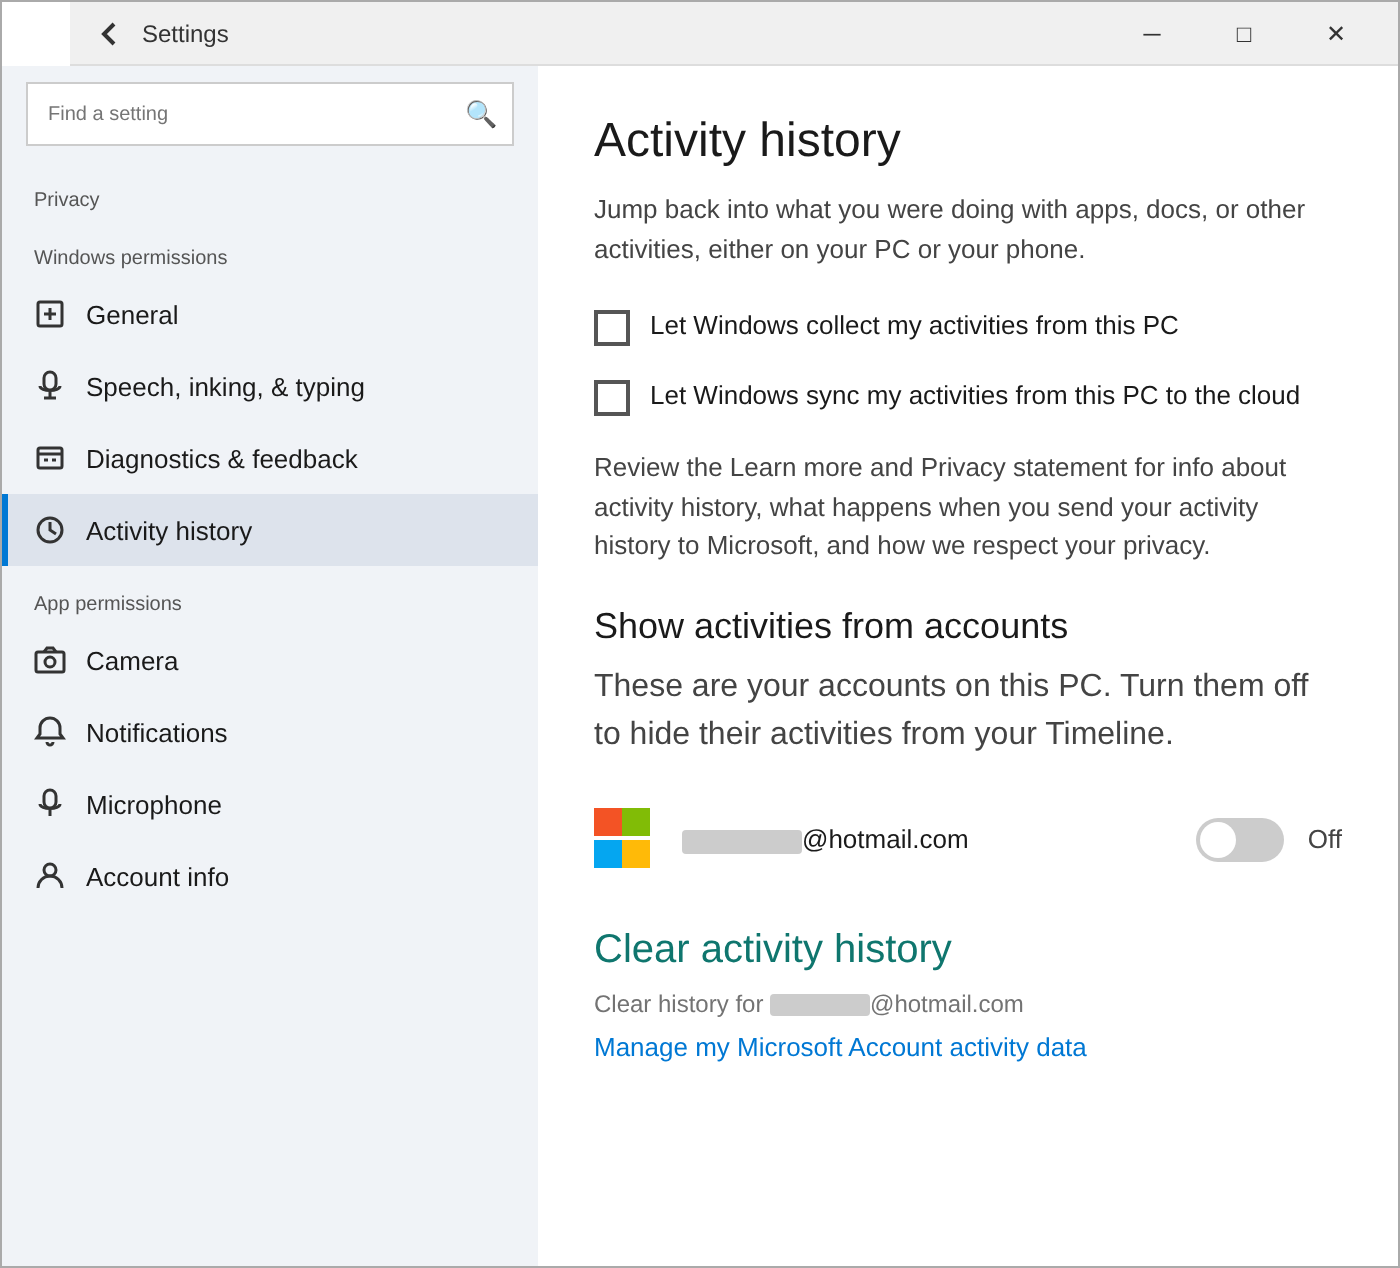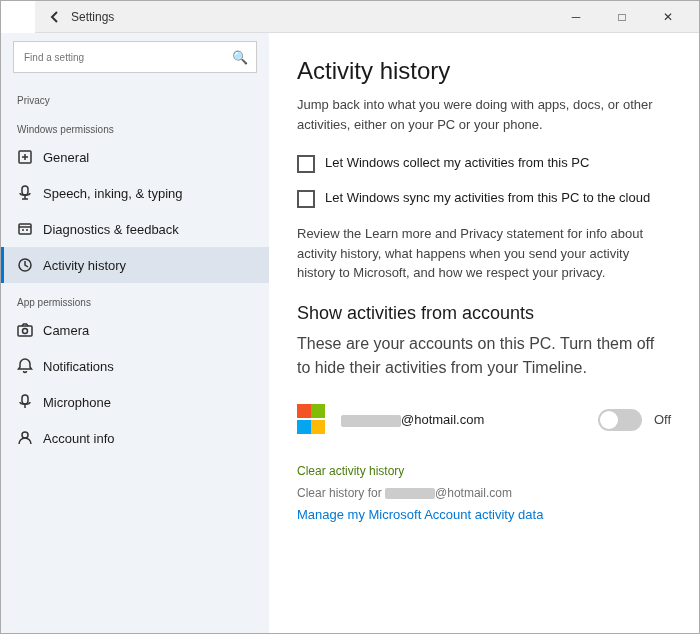--- a/index.html
+++ b/index.html
@@ -52,21 +52,21 @@
     .account-email { font-size: 13px; color: #1a1a1a; flex: 1; }
     .email-blur { display: inline-block; width: 60px; height: 12px; background: #ccc; border-radius: 2px; vertical-align: middle; }
     
     .toggle-container { display: flex; align-items: center; gap: 12px; }
     .toggle { width: 44px; height: 22px; background: #0078d4; border-radius: 11px; position: relative; cursor: pointer; }
     .toggle-thumb { width: 18px; height: 18px; background: #fff; border-radius: 50%; position: absolute; top: 2px; right: 2px; }
     .toggle-off { background: #ccc; }
     .toggle-off .toggle-thumb { left: 2px; right: auto; }
     .toggle-label { font-size: 13px; color: #444; }
     
-    .clear-section-title { font-size: 12px; font-weight: 300; color: #4d7c0f; margin-bottom: 8px; }
+    .clear-section-title { font-size: 20px; font-weight: 300; color: #0f766e; margin-bottom: 8px; }
     .clear-section-desc { font-size: 12px; color: #737373; margin-bottom: 6px; }
     .manage-link { color: #0078d4; cursor: pointer; font-size: 13px; text-decoration: none; }
 
     
     svg { width: 16px; height: 16px; }
   </style>
 </head>
 <body>
 
 <div class="window">

